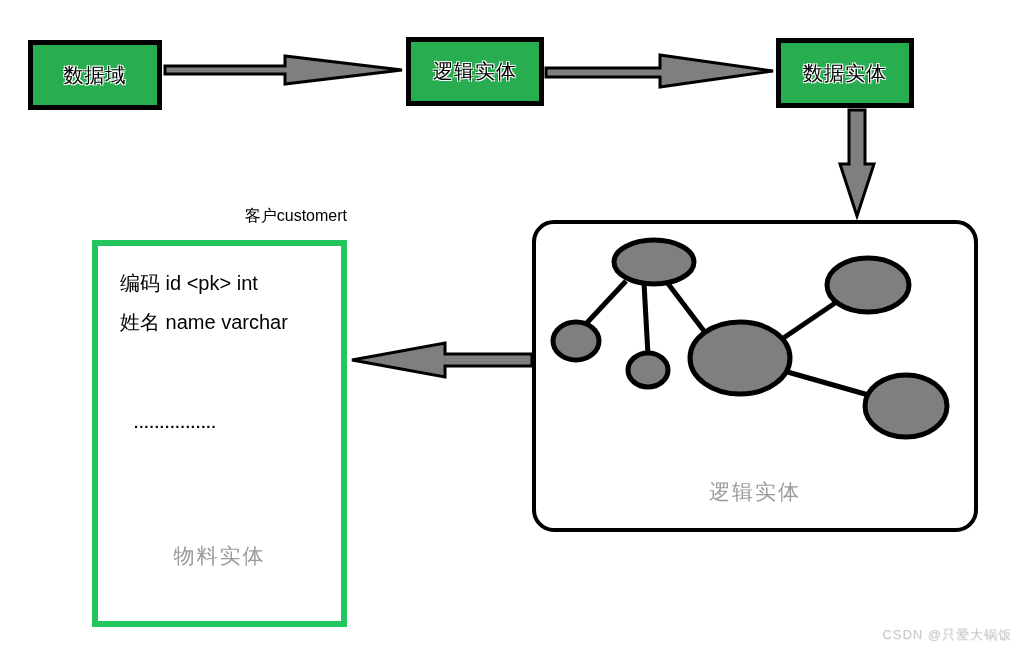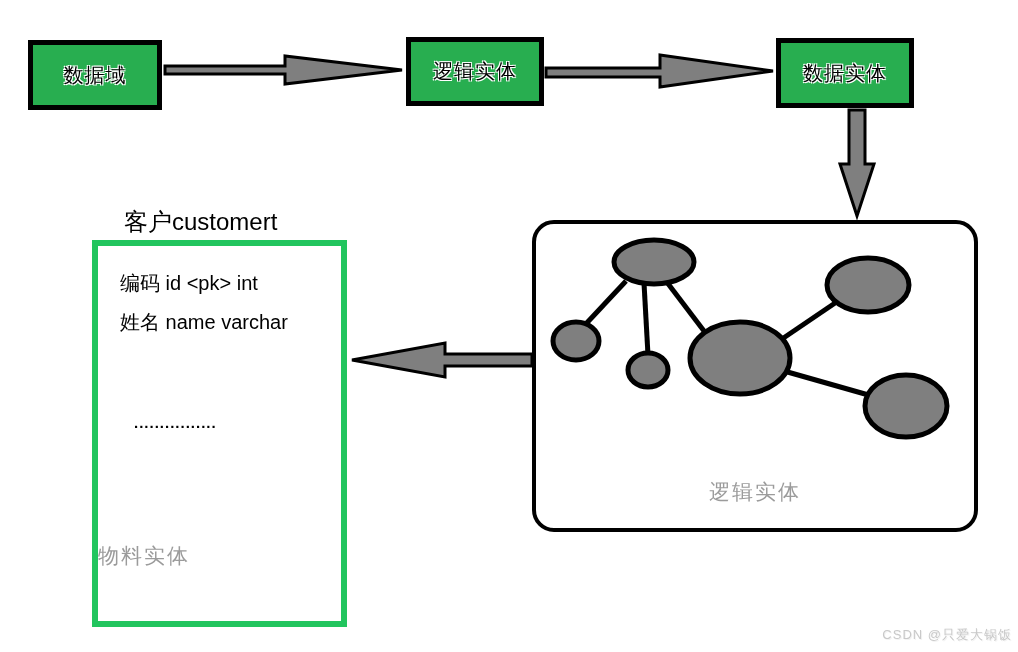--- a/index.html
+++ b/index.html
@@ -24,39 +24,39 @@
   .bigbox{
     position:absolute;z-index:2;left:532px;top:220px;width:446px;height:312px;
     border:4px solid #000;border-radius:22px;box-sizing:border-box;background:transparent;
   }
   .bigbox .caption{
     position:absolute;left:0;right:0;bottom:22px;text-align:center;
     color:#9b9b9b;font-size:21px;letter-spacing:2px;margin-top:17px;
   }
   .table-title{
     position:absolute;z-index:3;left:92px;top:206px;width:255px;
-    text-align:left;padding-left:32px;box-sizing:border-box;
-    color:#000;font-size:24px;white-space:nowrap;
+    text-align:right;padding-left:32px;box-sizing:border-box;
+    color:#000;font-size:16px;white-space:nowrap;
   }
   .rect{
     position:absolute;z-index:2;left:92px;top:240px;width:255px;height:387px;
     border:6px solid #22c55e;box-sizing:border-box;background:transparent;
   }
   .rect .row{
     position:absolute;left:22px;color:#000;font-size:20px;white-space:pre;
   }
   .rect .row.r0{top:24px;}
   .rect .row.r1{top:63px;}
   .rect .row.r2{top:102px;}
   .rect .dots{
     position:absolute;left:36px;top:168px;color:#000;font-size:15px;
     letter-spacing:1px;font-weight:bold;
   }
   .rect .caption{
-    position:absolute;left:0;right:0;top:296px;text-align:left;
+    position:absolute;left:0;right:0;top:296px;text-align:center;
     color:#9b9b9b;font-size:21px;letter-spacing:2px;
   }
   .watermark{
     position:absolute;z-index:3;right:6px;bottom:8px;
     color:#c9c9c9;font-size:13px;letter-spacing:1px;
     text-shadow:1px 1px 0 #f3f3f3;
   }
 </style>
 </head>
 <body>

